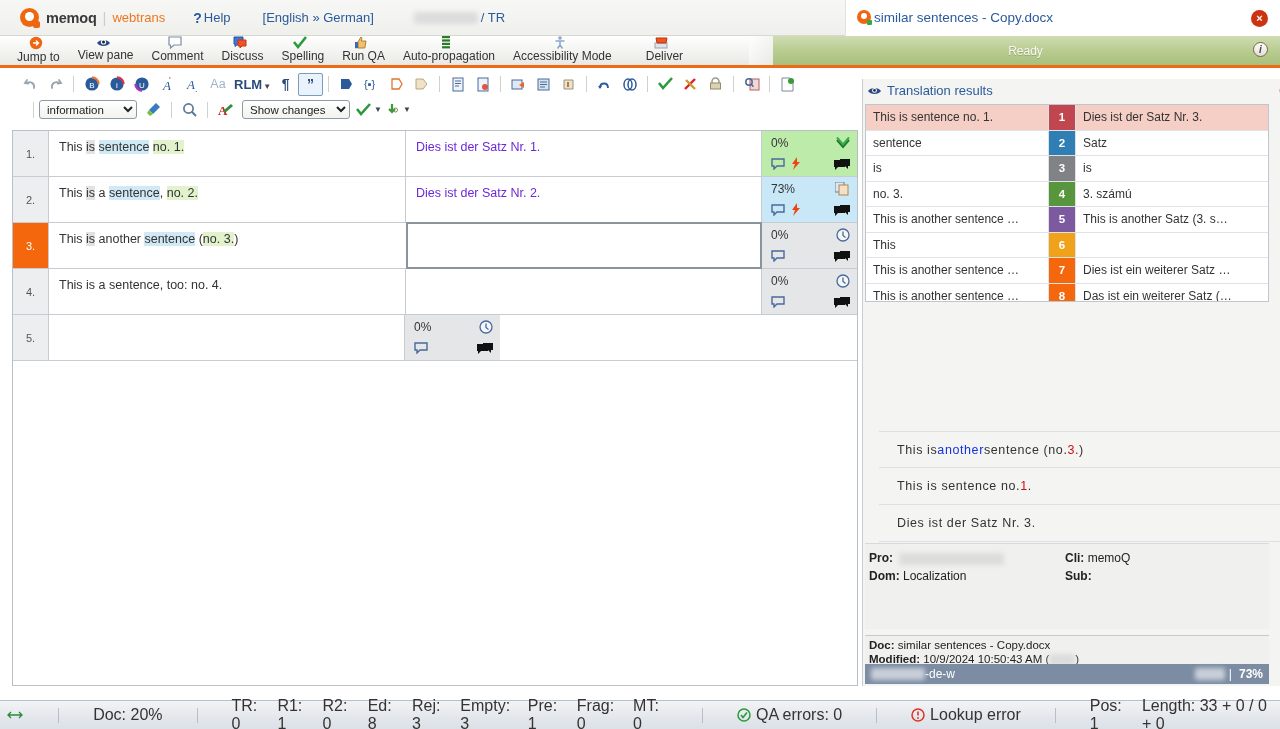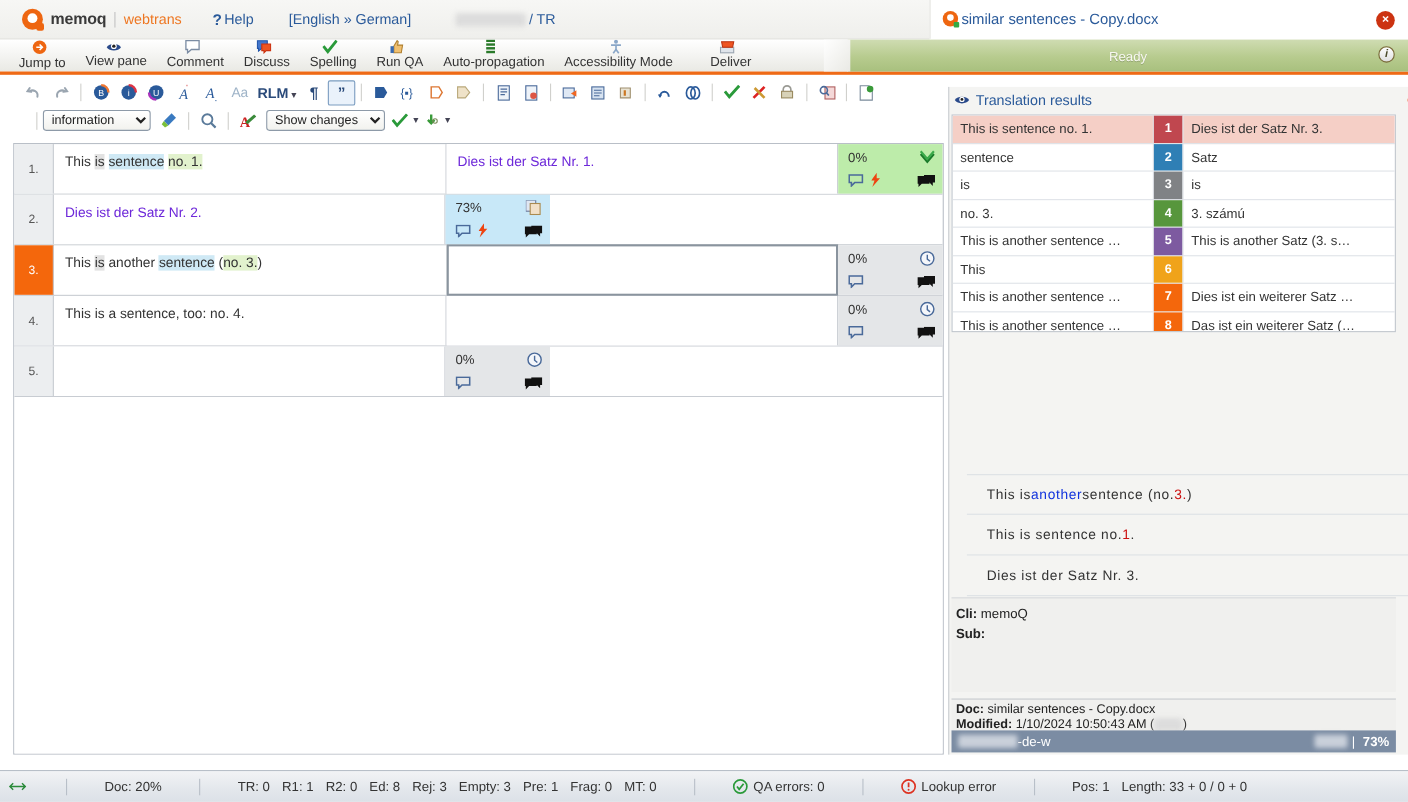--- a/index.html
+++ b/index.html
@@ -253,21 +253,21 @@
     background: #7b8ca3; display: flex; align-items: center;
     color: #fff; font-size: 12px; padding: 0 6px;
   }
   .tmbar .pctval { font-weight: bold; margin-left: 3px; }
 
   
   .statusbar {
     position: absolute; left: 0; top: 700px; width: 1280px; height: 29px;
     background: linear-gradient(to bottom,#f2f3f5 0%, #e3e7ec 60%, #dce1e7 100%);
     border-top: 1px solid #b8bfc8;
-    display: flex; align-items: center; font-size: 12px; color: #333; gap: 24px;
+    display: flex; align-items: center; font-size: 16px; color: #333; gap: 24px;
   }
   .sb-sep { width: 1px; height: 15px; background: #b8bfc8; margin: 0 10px; }
   .sb-item { white-space: nowrap; display: flex; align-items: center; gap: 5px; }
   .sb-group { display: flex; gap: 11px; }
   .grip {
     width: 20px; display:flex; align-items:center; justify-content:center;
     color:#2a8a3a; font-size: 12px; margin-left: 6px;
   }
 
   .svgic { display: block; }
@@ -652,20 +652,23 @@
         <svg class="svgic" width="16" height="12" viewBox="0 0 16 12">
             <path d="M0 1h11v7H4l-3 3V8H0z" fill="#111"></path>
             <path d="M6 0h10v7h-2v3l-3-3H6z" fill="#111"></path>
           </svg>
       </span>
     </div>
   </div>
 
   <div class="row" style="height:46px;">
     <div class="cell-num">2.</div>
+    <div class="cell-src">
+      <span>This </span><span class="hl-grey">is</span><span> a </span><span class="hl-blue">sentence</span><span>, </span><span class="hl-green">no. 2.</span>
+    </div>
     <div class="cell-tgt">Dies ist der Satz Nr. 2.</div>
     <div class="cell-stat s-blue">
       <span class="pct">73%</span>
       <span class="staticons-tr">
         <svg class="svgic" width="15" height="14" viewBox="0 0 15 14">
             <rect x="0" y="0" width="9" height="10" fill="#dfe7f2" stroke="#6a7a9a"></rect>
             <rect x="4" y="3" width="9" height="10" fill="#f2e0c8" stroke="#aa8a50"></rect>
           </svg>
       </span>
       <span class="statrow2">
@@ -858,39 +861,49 @@
         <span class="diff-red">1</span>
         <span>.</span>
     </div>
     <div class="cmp-line">Dies  ist  der  Satz  Nr.  3.</div>
   </div>
 
   <div class="meta">
     <div class="meta-grid">
       <div class="meta-col">
         <div class="meta-row">
+          <span class="meta-k">Pro:</span>
+          <span class="blurred" style="width:105px;margin-left:3px;">&nbsp;</span>
+        </div>
+        <div class="meta-row">
+          <span class="meta-k">Dom:</span>
+          <span>Localization</span>
+        </div>
+      </div>
+      <div class="meta-col">
+        <div class="meta-row">
           <span class="meta-k">Cli:</span>
           <span>memoQ</span>
         </div>
         <div class="meta-row">
           <span class="meta-k">Sub:</span>
           <span></span>
         </div>
       </div>
     </div>
   </div>
 
   <div class="docinfo">
     <div>
       <span style="font-weight:bold;">Doc:</span>
       <span>similar sentences - Copy.docx</span>
     </div>
     <div>
       <span style="font-weight:bold;">Modified:</span>
-      <span>1/10/2024 10:50:43 AM (</span><span class="blurred" style="width:26px;">&nbsp;</span><span>)</span>
+      <span>10/9/2024 10:50:43 AM (</span><span class="blurred" style="width:26px;">&nbsp;</span><span>)</span>
     </div>
   </div>
 
   <div class="tmbar">
     <span class="blurred" style="width:54px;background:#c9d0da;">&nbsp;</span>
     <span>-de-w</span>
     <span style="flex:1 1 auto;"></span>
     <span class="blurred" style="width:30px;background:#c9d0da;">&nbsp;</span>
     <span style="margin:0 4px;">|</span>
     <span class="pctval">73%</span>

